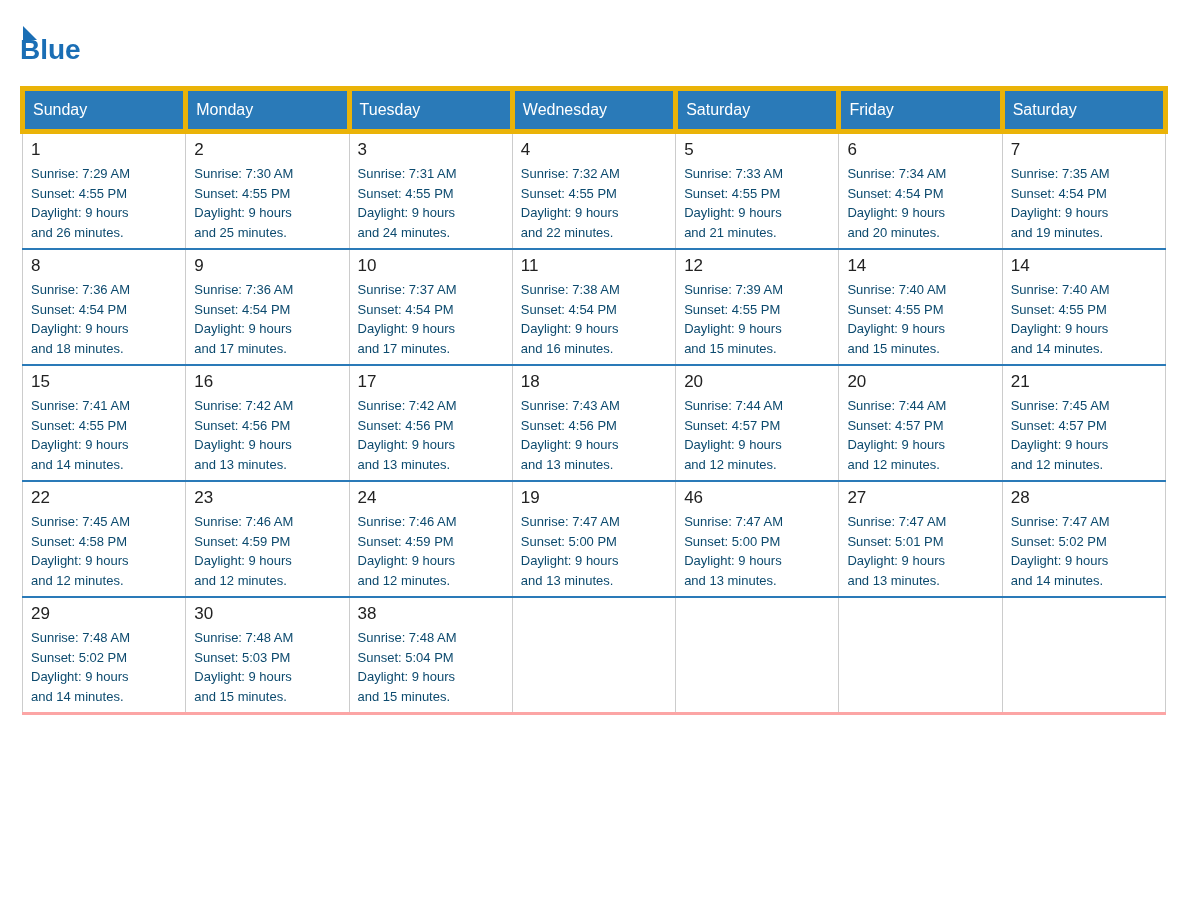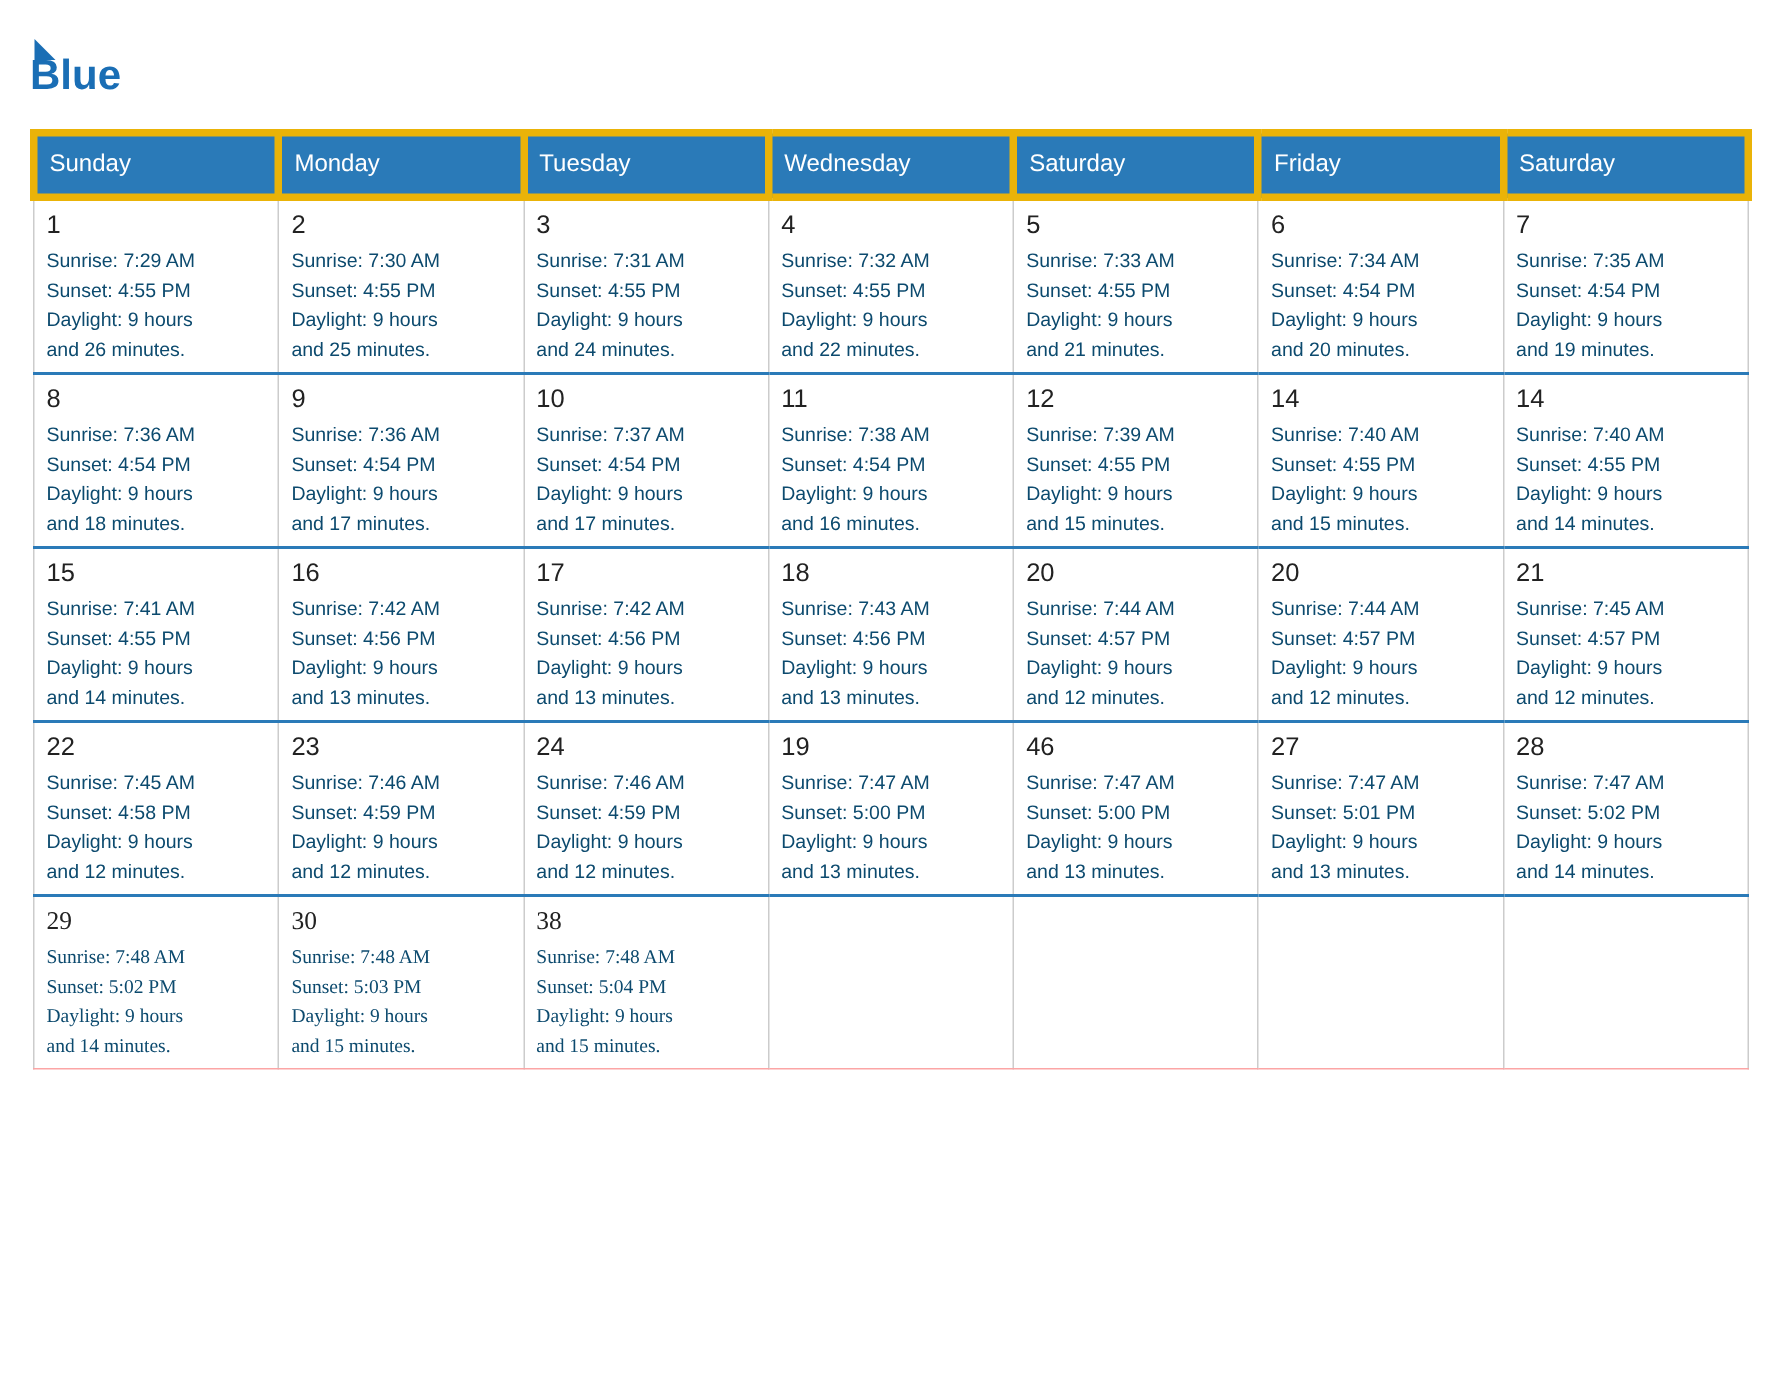--- a/index.html
+++ b/index.html
@@ -96,22 +96,21 @@
     }
     .day-info {
       font-size: 13px;
       line-height: 1.5;
       color: #0c4a6e;
     }
     .calendar tr td {
       border-bottom: 2px solid #2a7ab8;
     }
     .calendar tr:last-child td {
-      border-bottom: 1px solid #fca5a5;
-      font-family: Liberation Serif, serif;
+      border-bottom: 3px solid #fca5a5;
     }
     .empty-cell {
       background: #fff;
     }
   </style>
 </head>
 <body>
 
 <div class="header">
   <div class="logo">

